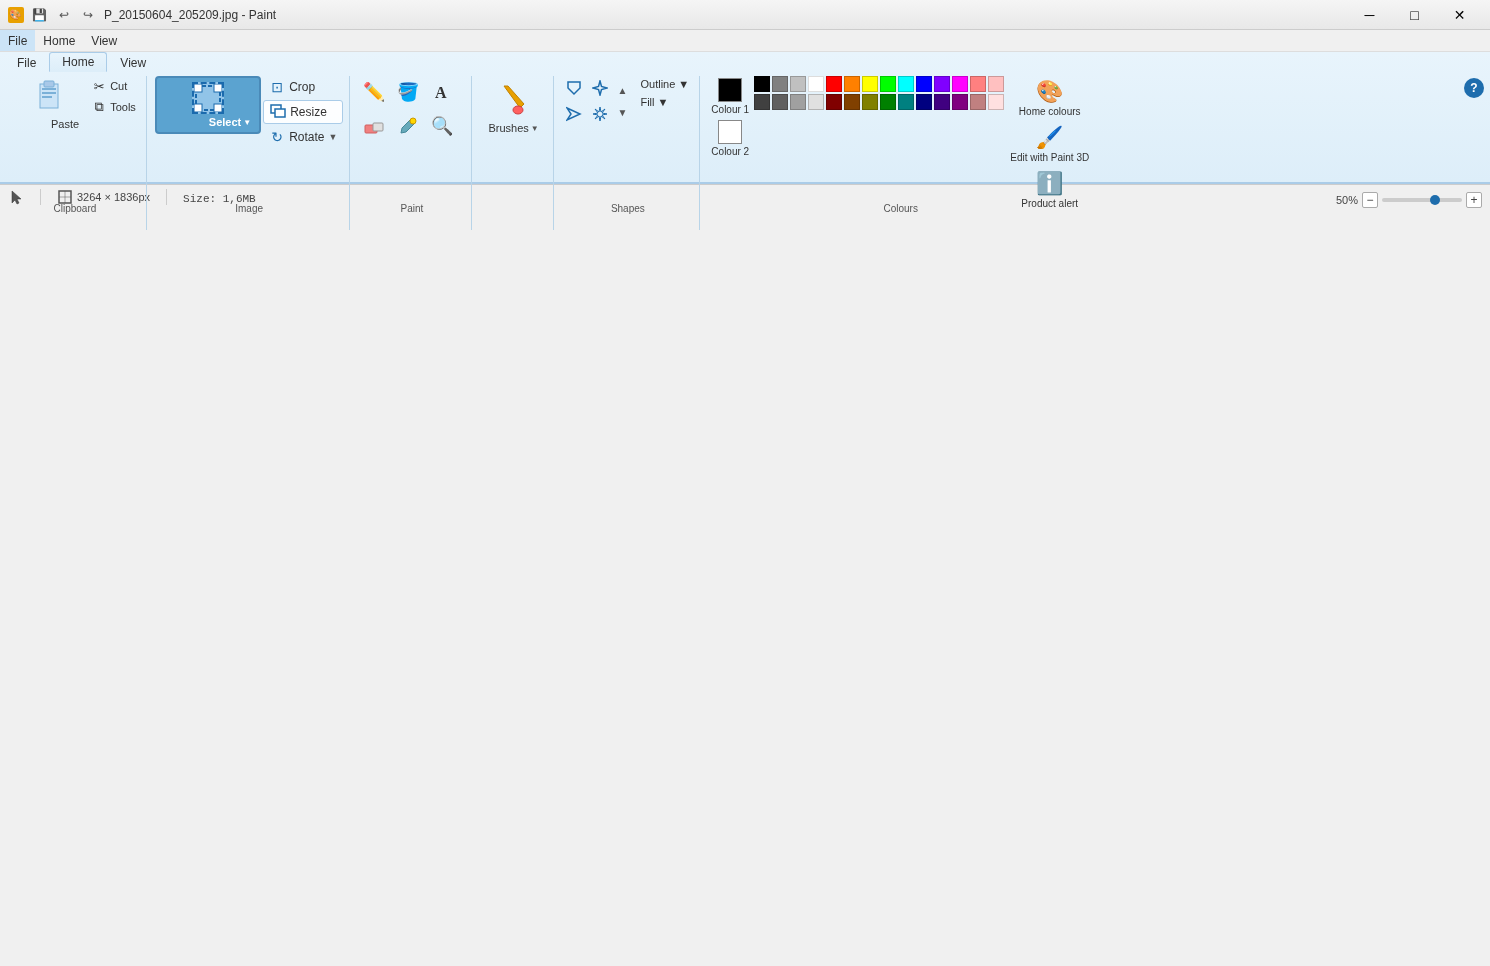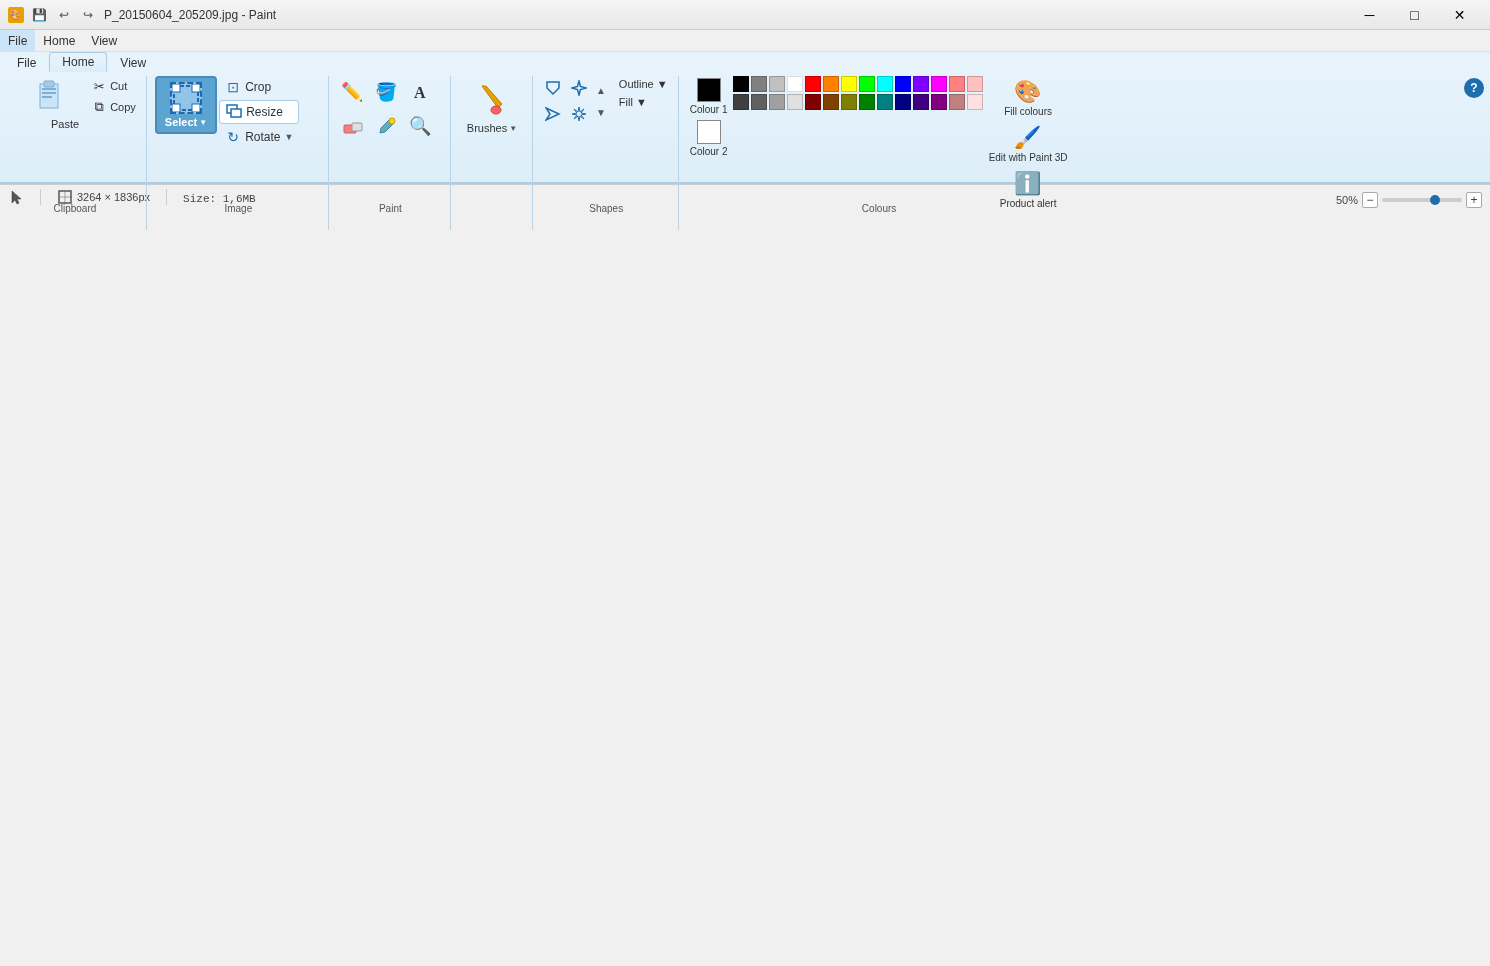--- a/index.html
+++ b/index.html
@@ -154,21 +154,21 @@
       cursor: pointer;
       min-width: 60px;
     }
     .select-btn-icon {
       width: 32px;
       height: 32px;
       border: 2px dashed #1a6aad;
       background: rgba(200, 230, 255, 0.5);
       margin-bottom: 2px;
     }
-    .select-btn-label { font-size: 11px; color: white; font-weight: 600; }
+    .select-btn-label { font-size: 11px; color: white; font-weight: 600; margin-left: 44px; }
     .select-arrow { font-size: 8px; color: white; }
 
     .crop-resize-btn {
       display: flex;
       align-items: center;
       gap: 4px;
       font-size: 12px;
       color: #333;
       cursor: pointer;
       padding: 3px 6px;
@@ -358,21 +358,21 @@
           </svg>
           <span style="font-size:11px;color:#333;padding-left:35px;">Paste</span>
         </div>
         <div class="small-btns">
           <div class="small-btn">
             <div class="small-btn-icon">✂</div>
             <span>Cut</span>
           </div>
           <div class="small-btn">
             <div class="small-btn-icon">⧉</div>
-            <span>Copy</span>
+            <span>Tools</span>
           </div>
         </div>
       </div>
       <div class="group-label">Clipboard</div>
     </div>
 
     <div class="ribbon-group image-group">
       <div class="group-content">
 
         <div class="select-btn">
@@ -551,21 +551,21 @@
             <div class="palette-cell" style="background:#400080"></div>
             <div class="palette-cell" style="background:#800080"></div>
             <div class="palette-cell" style="background:#c08080"></div>
             <div class="palette-cell" style="background:#ffe0e0"></div>
           </div>
         </div>
 
         <div class="edit-colors-col">
           <div class="edit-btn">
             <div class="edit-btn-icon">🎨</div>
-            <span class="edit-btn-label">Fill colours</span>
+            <span class="edit-btn-label">Home colours</span>
           </div>
           <div class="edit-btn">
             <div class="edit-btn-icon">🖌️</div>
             <span class="edit-btn-label">Edit with Paint 3D</span>
           </div>
           <div class="edit-btn">
             <div class="edit-btn-icon">ℹ️</div>
             <span class="edit-btn-label">Product alert</span>
           </div>
         </div>

